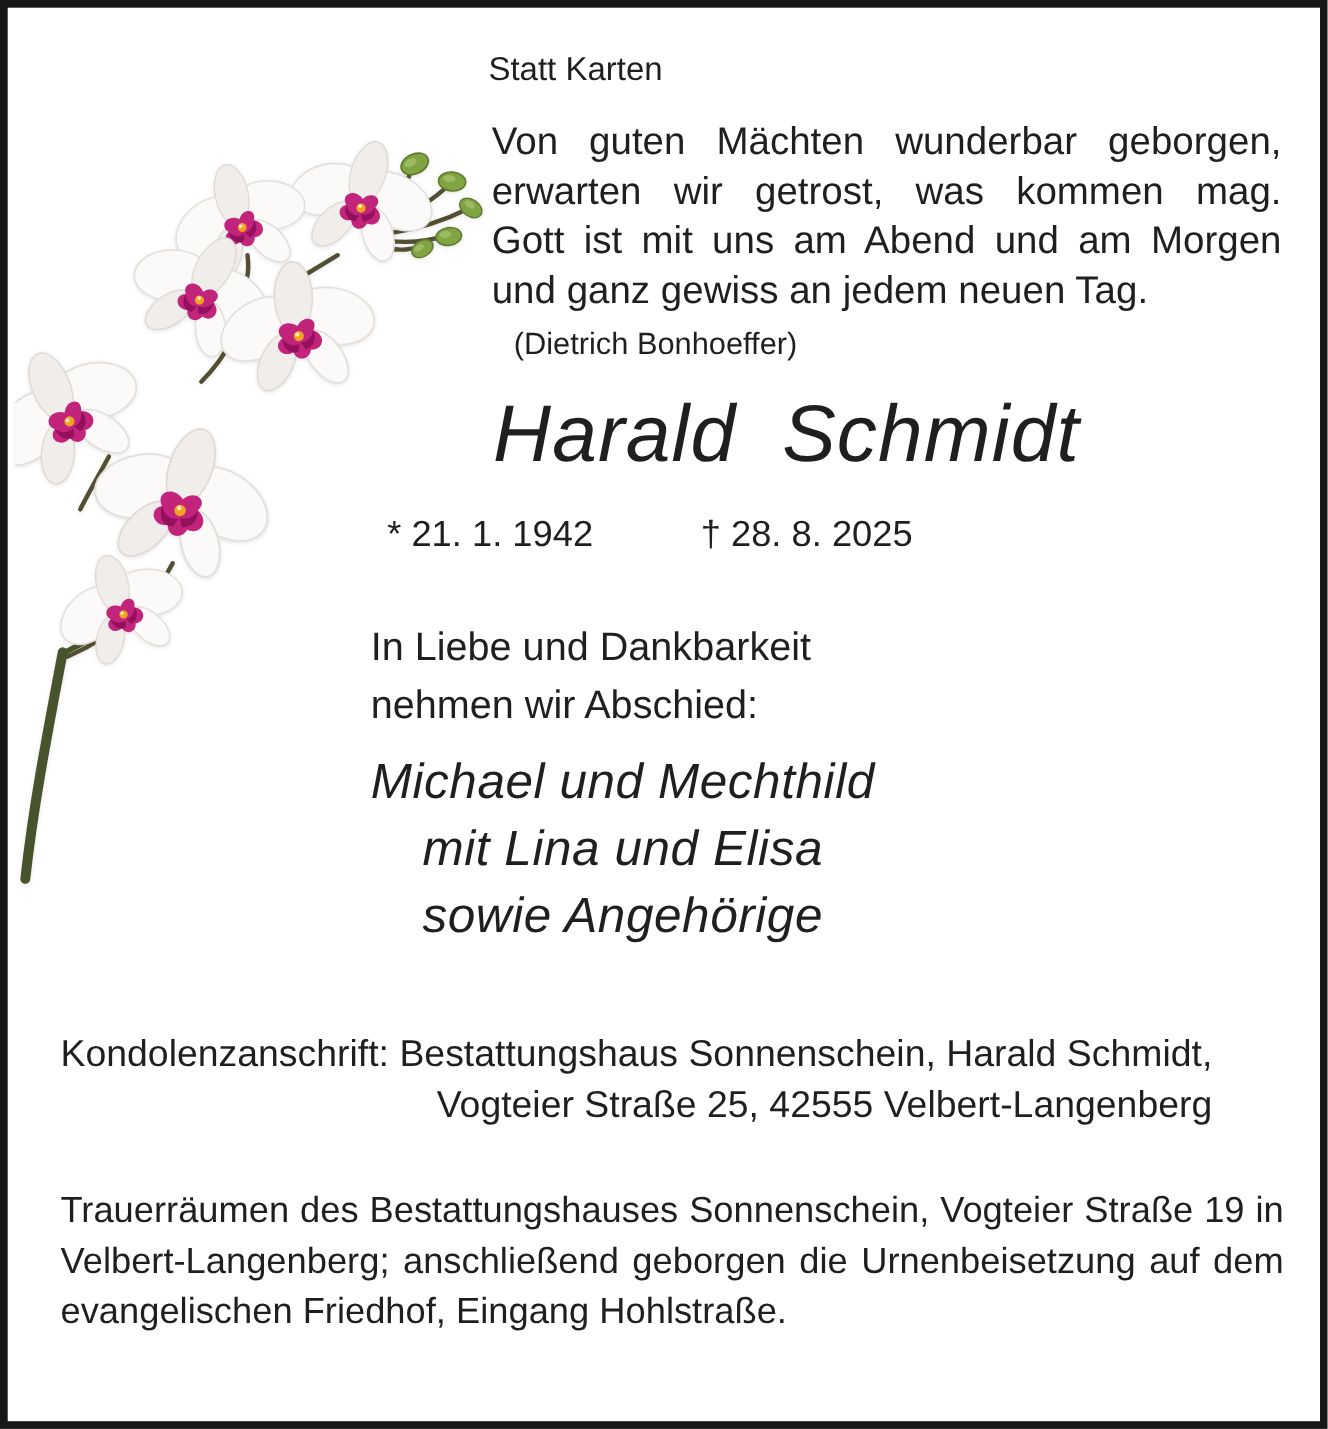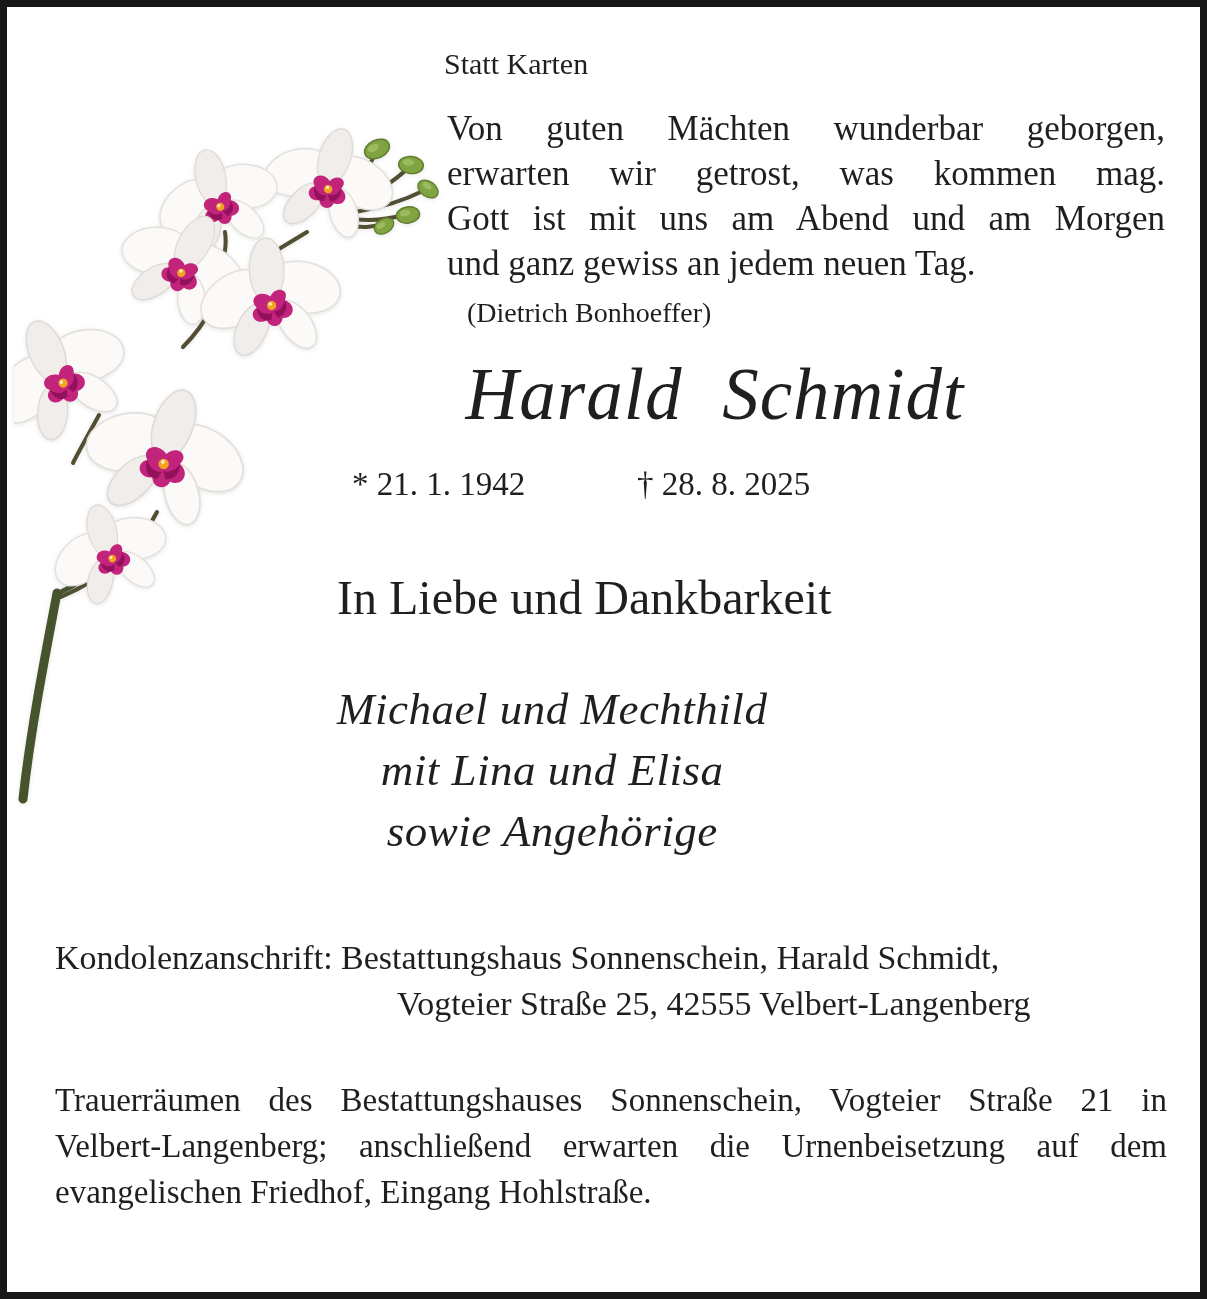--- a/index.html
+++ b/index.html
@@ -3,38 +3,38 @@
 <meta charset="utf-8">
 <style>
   html,body{margin:0;padding:0;background:#e9e9e9;}
   .page{
     position:relative;
     width:1207px;height:1299px;
     background:#ffffff;
     box-sizing:border-box;
     border:7px solid #171717;
     overflow:hidden;
-    font-family:Liberation Serif, serif;
+    font-family:Liberation Sans, sans-serif;
     color:#1f1f1f;
   }
   .abs{position:absolute;}
   
   .statt{left:437px;top:40px;font-size:30px;line-height:34px;}
   .poem{left:440px;top:99px;width:718px;font-size:35px;line-height:45px;}
   .poem .just{text-align:justify;text-align-last:justify;}
   .attribution{left:460px;top:290px;width:718px;font-size:28px;text-align:left;}
   .deceased-name{
     left:328px;top:348px;width:760px;
     font-size:73px;line-height:80px;
     font-style:italic;word-spacing:.28em;letter-spacing:1px;text-align:center;
   }
   .dates{left:0;top:459px;width:1207px;font-size:33px;}
   .dates .birth{position:absolute;left:345px;top:0;}
   .dates .death{position:absolute;left:630px;top:0;}
-  .farewell{left:330px;top:554px;font-size:48px;line-height:53px;margin-top:10px;}
+  .farewell{left:330px;top:554px;font-size:36px;line-height:53px;}
   .family{
     left:330px;top:672px;
     font-size:45px;line-height:61px;
     font-style:italic;letter-spacing:.5px;text-align:center;
   }
   .condolence{left:48px;top:928px;font-size:34px;line-height:46px;}
   .condolence .l2{margin-left:342px;}
   .funeral{left:48px;top:1070px;width:1112px;font-size:33px;line-height:46px;}
   .funeral .just{text-align:justify;text-align-last:justify;}
   
@@ -117,32 +117,33 @@
 
   <div class="abs deceased-name">Harald Schmidt</div>
 
   <div class="abs dates">
     <span class="birth">* 21. 1. 1942</span>
     <span class="death">† 28. 8. 2025</span>
   </div>
 
   <div class="abs farewell">
     <div>In Liebe und Dankbarkeit</div>
+    <div>nehmen wir Abschied:</div>
   </div>
 
   <div class="abs family">
     <div>Michael und Mechthild</div>
     <div>mit Lina und Elisa</div>
     <div>sowie Angehörige</div>
   </div>
 
   <div class="abs condolence">
     <div>Kondolenzanschrift: Bestattungshaus Sonnenschein, Harald Schmidt,</div>
     <div class="l2">Vogteier Straße 25, 42555 Velbert-Langenberg</div>
   </div>
 
   <div class="abs funeral">
-    <div class="just">Trauerräumen des Bestattungshauses Sonnenschein, Vogteier Straße 21 in</div>
-    <div class="just">Velbert-Langenberg; anschließend erwarten die Urnenbeisetzung auf dem</div>
+    <div class="just">Trauerräumen des Bestattungshauses Sonnenschein, Vogteier Straße 19 in</div>
+    <div class="just">Velbert-Langenberg; anschließend geborgen die Urnenbeisetzung auf dem</div>
     <div>evangelischen Friedhof, Eingang Hohlstraße.</div>
   </div>
 
 </div>
 
 </body></html>

